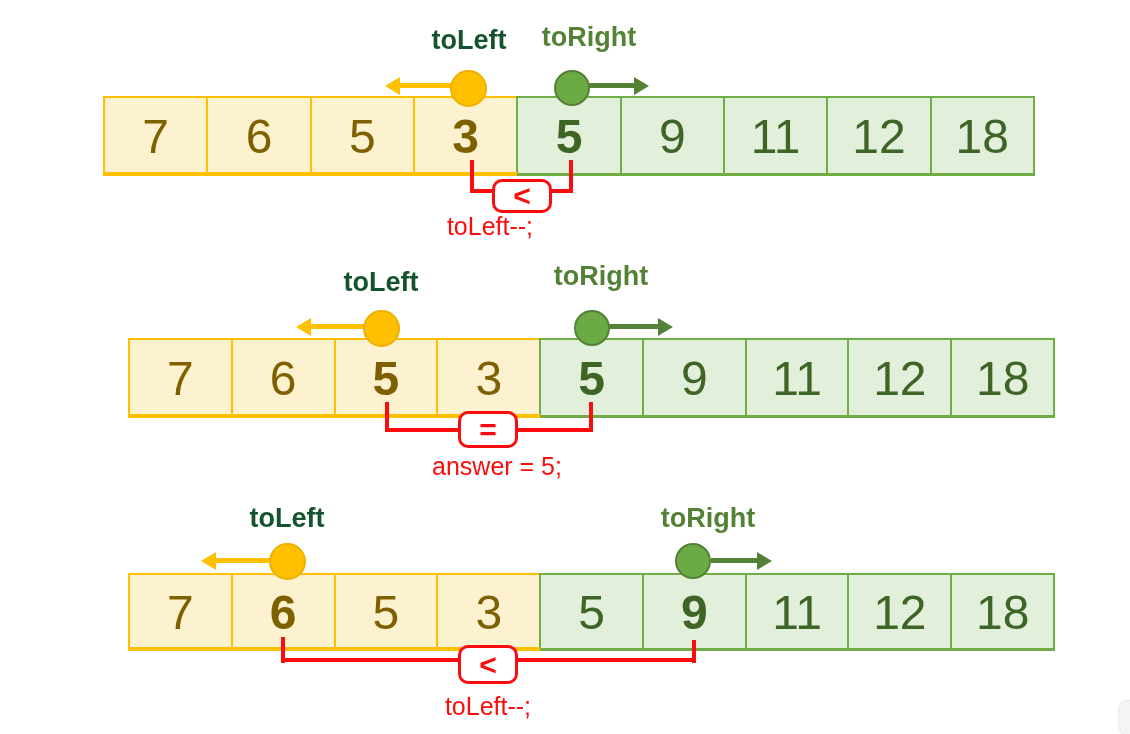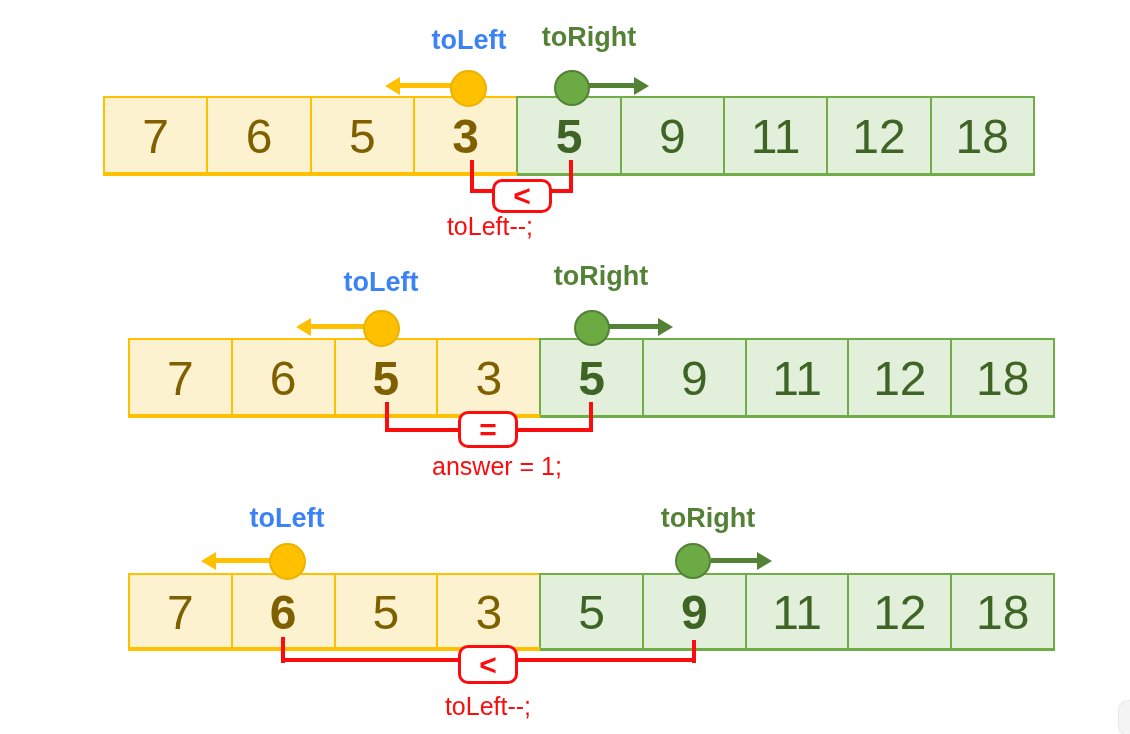--- a/index.html
+++ b/index.html
@@ -1,21 +1,21 @@
 <!DOCTYPE html>
 <html><head>
 <meta charset="utf-8">
 <style>
   html,body{margin:0;padding:0;background:#fff;}
   .canvas{position:relative;width:1130px;height:734px;background:#ffffff;
           font-family:"Liberation Sans",sans-serif;overflow:hidden;}
 
   .plabel{position:absolute;transform:translateX(-50%);font-weight:bold;
           font-size:27px;white-space:nowrap;}
-  .plabel.y{color:#3b82f6;}
+  .plabel.y{color:#14532d;}
   .plabel.g{color:#538135;}
 
   .circle{position:absolute;border-radius:50%;box-sizing:border-box;z-index:2;}
   .circle.y{width:37px;height:37px;background:#FFC000;border:2px solid #EDB100;}
   .circle.g{width:36px;height:36px;background:#6CAB44;border:2px solid #538135;}
 
   .aline{position:absolute;height:5px;z-index:2;}
   .aline.y{background:#FFC000;}
   .aline.g{background:#538135;}
   .ahead{position:absolute;width:0;height:0;border-top:9px solid transparent;
@@ -109,21 +109,21 @@
       <div class="cell g">12</div>
       <div class="cell g">18</div>
     </div>
     <div class="uline y" style="left:128px;top:414px;width:412px;"></div>
     <div class="uline g" style="left:540px;top:415px;width:515px;"></div>
 
     <div class="rv" style="left:385px;top:402px;height:30px;"></div>
     <div class="rv" style="left:589px;top:402px;height:30px;"></div>
     <div class="rh" style="left:385px;top:428px;width:208px;"></div>
     <div class="opbox" style="left:458px;top:411px;width:60px;height:37px;">=</div>
-    <div class="note" style="left:497px;top:452px;">answer = 1;</div>
+    <div class="note" style="left:497px;top:452px;">answer = 5;</div>
   </div>
 
   <div>
     <div class="plabel y" style="left:287px;top:503px;">toLeft</div>
     <div class="plabel g" style="left:708px;top:503px;">toRight</div>
 
     <div class="ahead left" style="left:201px;top:552px;"></div>
     <div class="aline y" style="left:214px;top:558px;width:56px;"></div>
     <div class="circle y" style="left:269px;top:543px;"></div>
 

